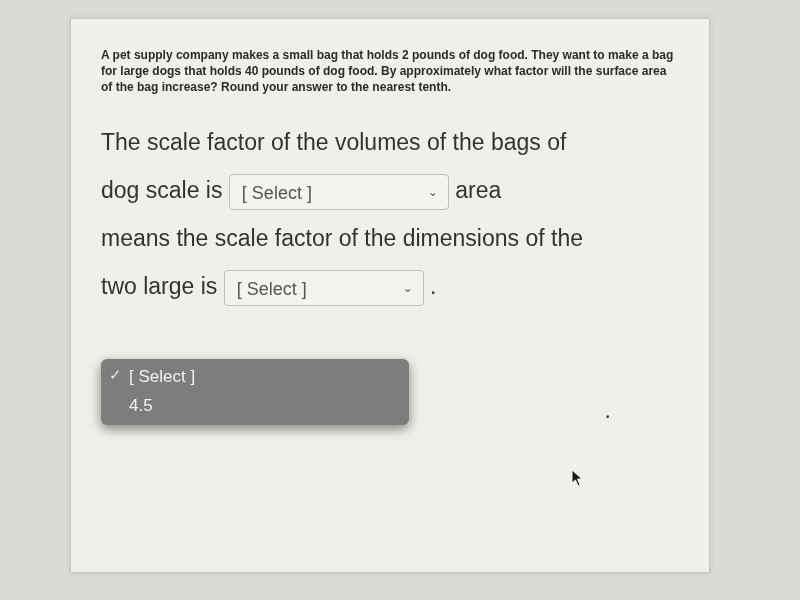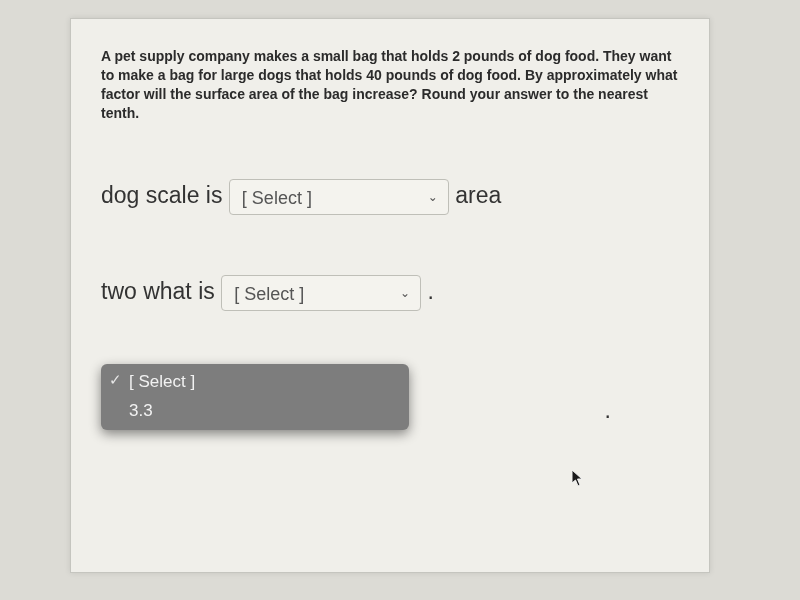--- a/index.html
+++ b/index.html
@@ -17,24 +17,25 @@
     top: 18px;
     width: 640px;
     height: 555px;
     background: #f0efea;
     border: 1px solid #c5c5bf;
     box-shadow: 0 0 6px rgba(0,0,0,0.1);
     padding: 28px 30px 20px 30px;
     box-sizing: border-box;
   }
   .prompt {
-    font-size: 14px;
+    font-size: 12px;
     font-weight: 700;
     color: #2b2b2b;
     line-height: 1.35;
+    margin-bottom: 22px;
   }
   .sentence {
     font-size: 23px;
     color: #333;
     line-height: 2.1;
   }
   .select-box {
     display: inline-block;
     vertical-align: middle;
     border: 1px solid #bfbfb8;
@@ -103,41 +104,41 @@
   }
 </style>
 </head>
 <body>
 
 <div class="card">
 
   <div class="prompt">A pet supply company makes a small bag that holds 2 pounds of dog food. They want to make a bag for large dogs that holds 40 pounds of dog food. By approximately what factor will the surface area of the bag increase? Round your answer to the nearest tenth.</div>
 
   <div class="sentence">
-    <br>
+    <span>The scale factor of the volumes of the bags of</span><br>
     <span>dog scale is</span>
     <span class="select-box">
       <span>[ Select ]</span>
       <span class="chevron">⌄</span>
     </span>
     <span>area</span><br>
 
-    <br>
-    <span>two what is</span>
+    <span>means the scale factor of the dimensions of the</span><br>
+    <span>two large is</span>
     <span class="select-box select-narrow">
       <span>[ Select ]</span>
       <span class="chevron">⌄</span>
     </span>
     <span>.</span><br>
 
     <br>
     <span class="dropdown-wrap">
       <span class="dropdown-panel">
         <div class="opt selected">[ Select ]</div>
-        <div class="opt">3.3</div>
+        <div class="opt">4.5</div>
       </span>
       <span style="display:inline-block;width:308px;height:36px;"></span>
     </span>
     <span class="period" style="right:98px; bottom:138px;">.</span>
   </div>
 
   <div class="cursor" style="left:500px; top:450px;">
     <svg viewBox="0 0 14 18" width="14" height="18">
       <path d="M1 1 L1 14 L4.5 11 L7 17 L9 16 L6.5 10 L11 10 Z" fill="#1a1a1a" stroke="#f0f0f0" stroke-width="1"></path>
     </svg>

